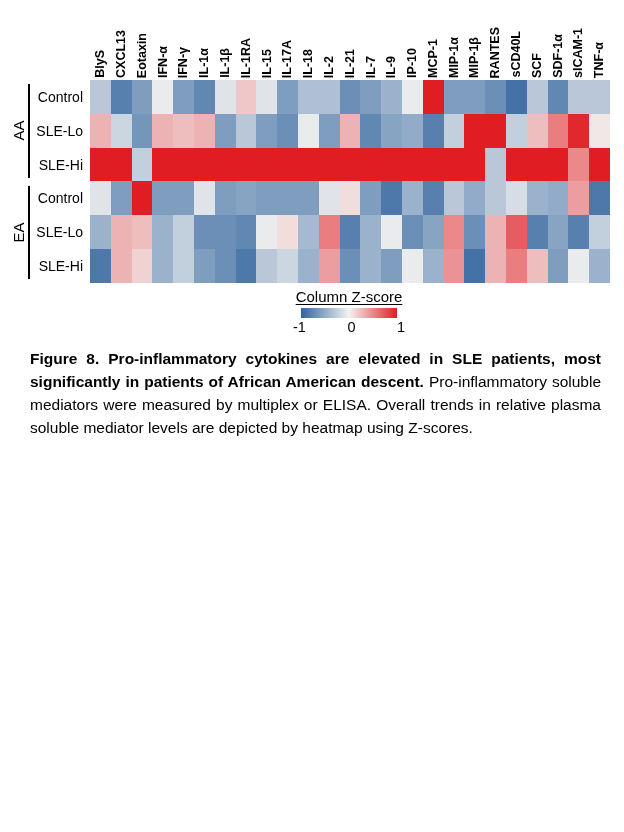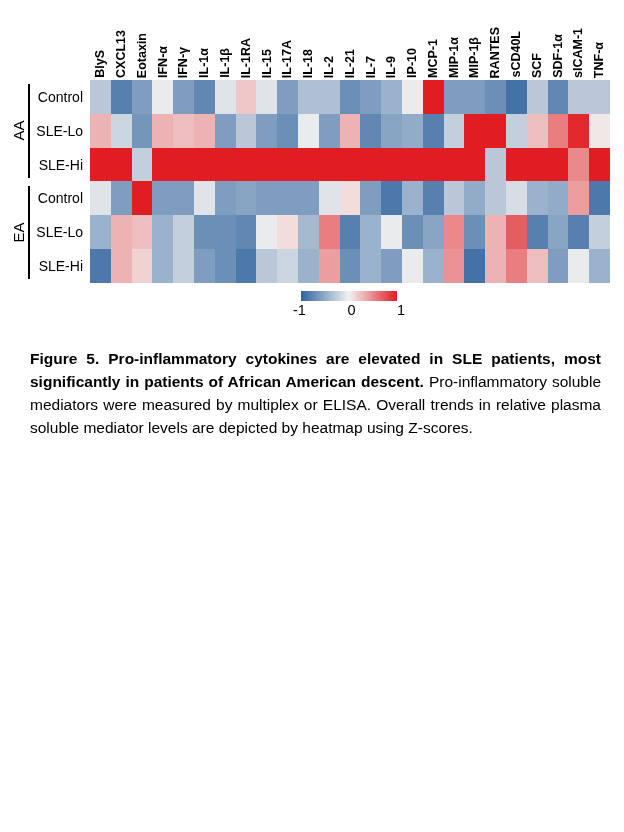--- a/index.html
+++ b/index.html
@@ -293,23 +293,24 @@
         <div class="bracket"></div>
         <div class="row-labels">
           <div class="row-label">Control</div>
           <div class="row-label">SLE-Lo</div>
           <div class="row-label">SLE-Hi</div>
         </div>
       </div>
     </div>
 
   <div class="legend">
+    <div class="legend-title">Column Z-score</div>
     <div class="legend-bar" id="legend-bar" style="background: linear-gradient(to right, rgb(48, 100, 158), rgb(243, 242, 241) 50%, rgb(224, 29, 35));"></div>
     <div class="legend-ticks">
       <span>-1</span>
       <span>0</span>
       <span>1</span>
     </div>
   </div>
 
-  <p class="caption"><b>Figure 5. Pro-inflammatory cytokines are elevated in SLE patients, most significantly in patients of African American descent.</b><span> Pro-inflammatory soluble mediators were measured by multiplex or ELISA. Overall trends in relative plasma soluble mediator levels are depicted by heatmap using Z-scores.</span></p>
+  <p class="caption"><b>Figure 8. Pro-inflammatory cytokines are elevated in SLE patients, most significantly in patients of African American descent.</b><span> Pro-inflammatory soluble mediators were measured by multiplex or ELISA. Overall trends in relative plasma soluble mediator levels are depicted by heatmap using Z-scores.</span></p>
 
 </div>
 
 </body></html>

